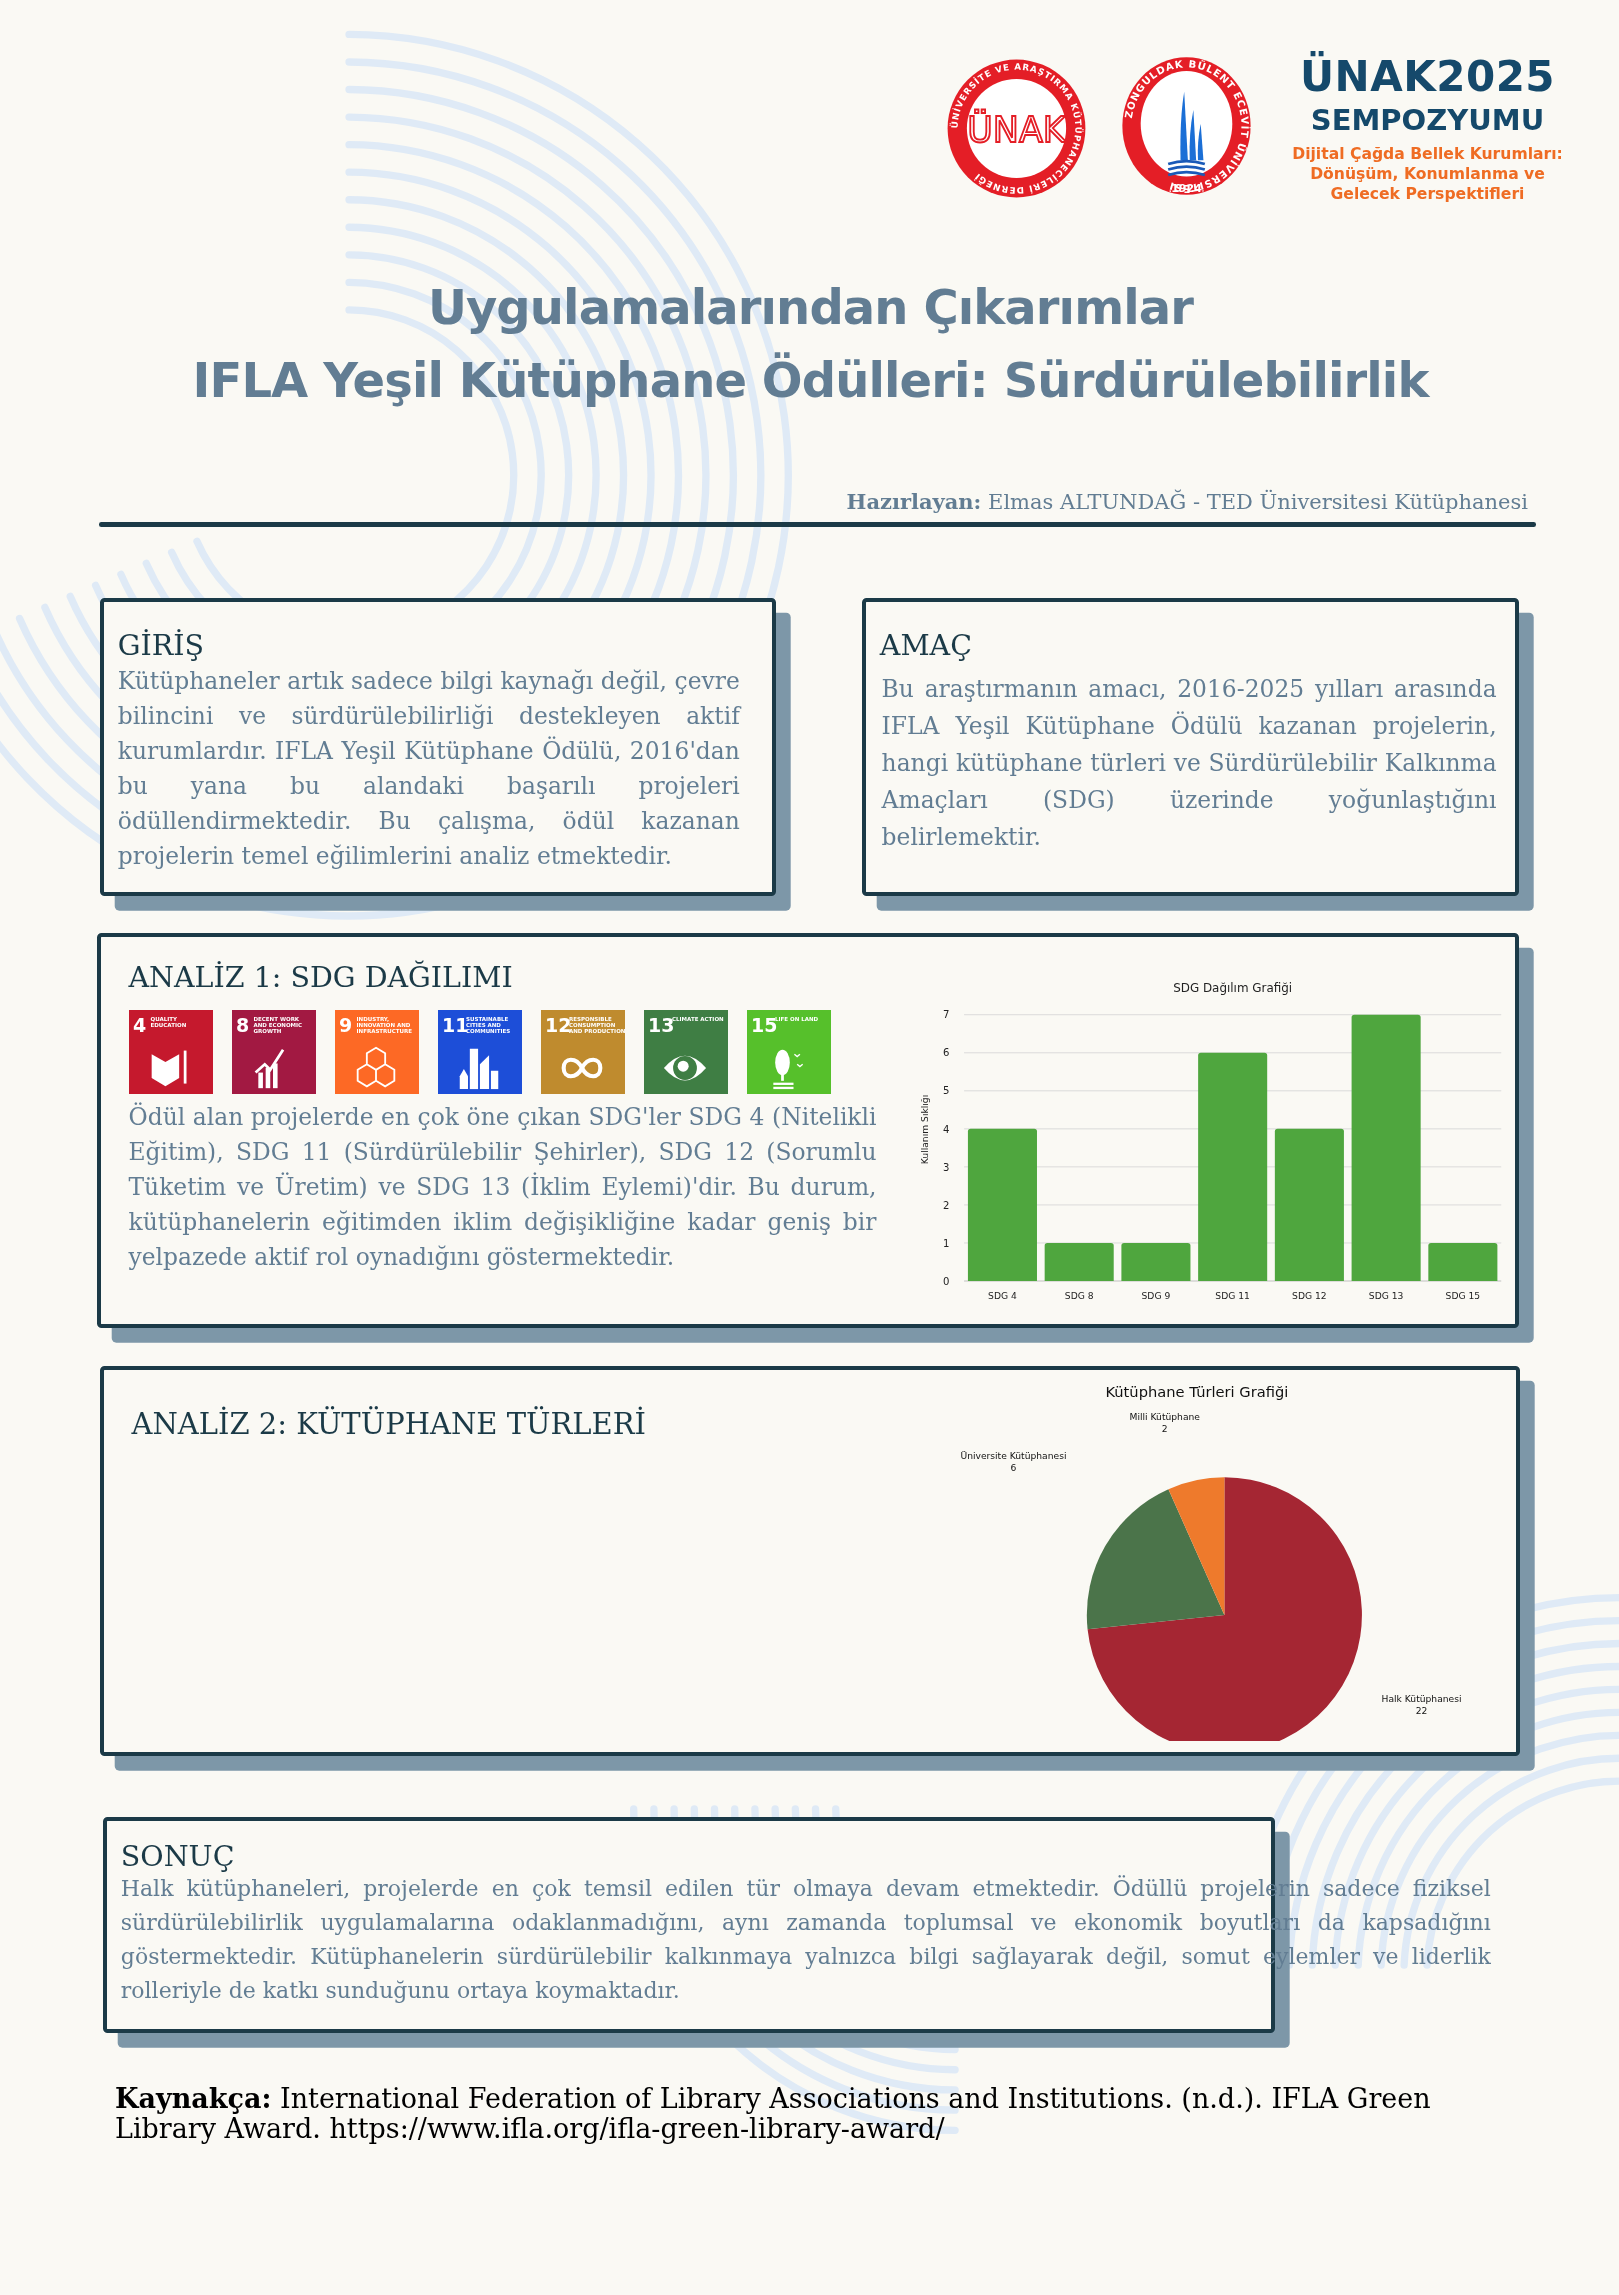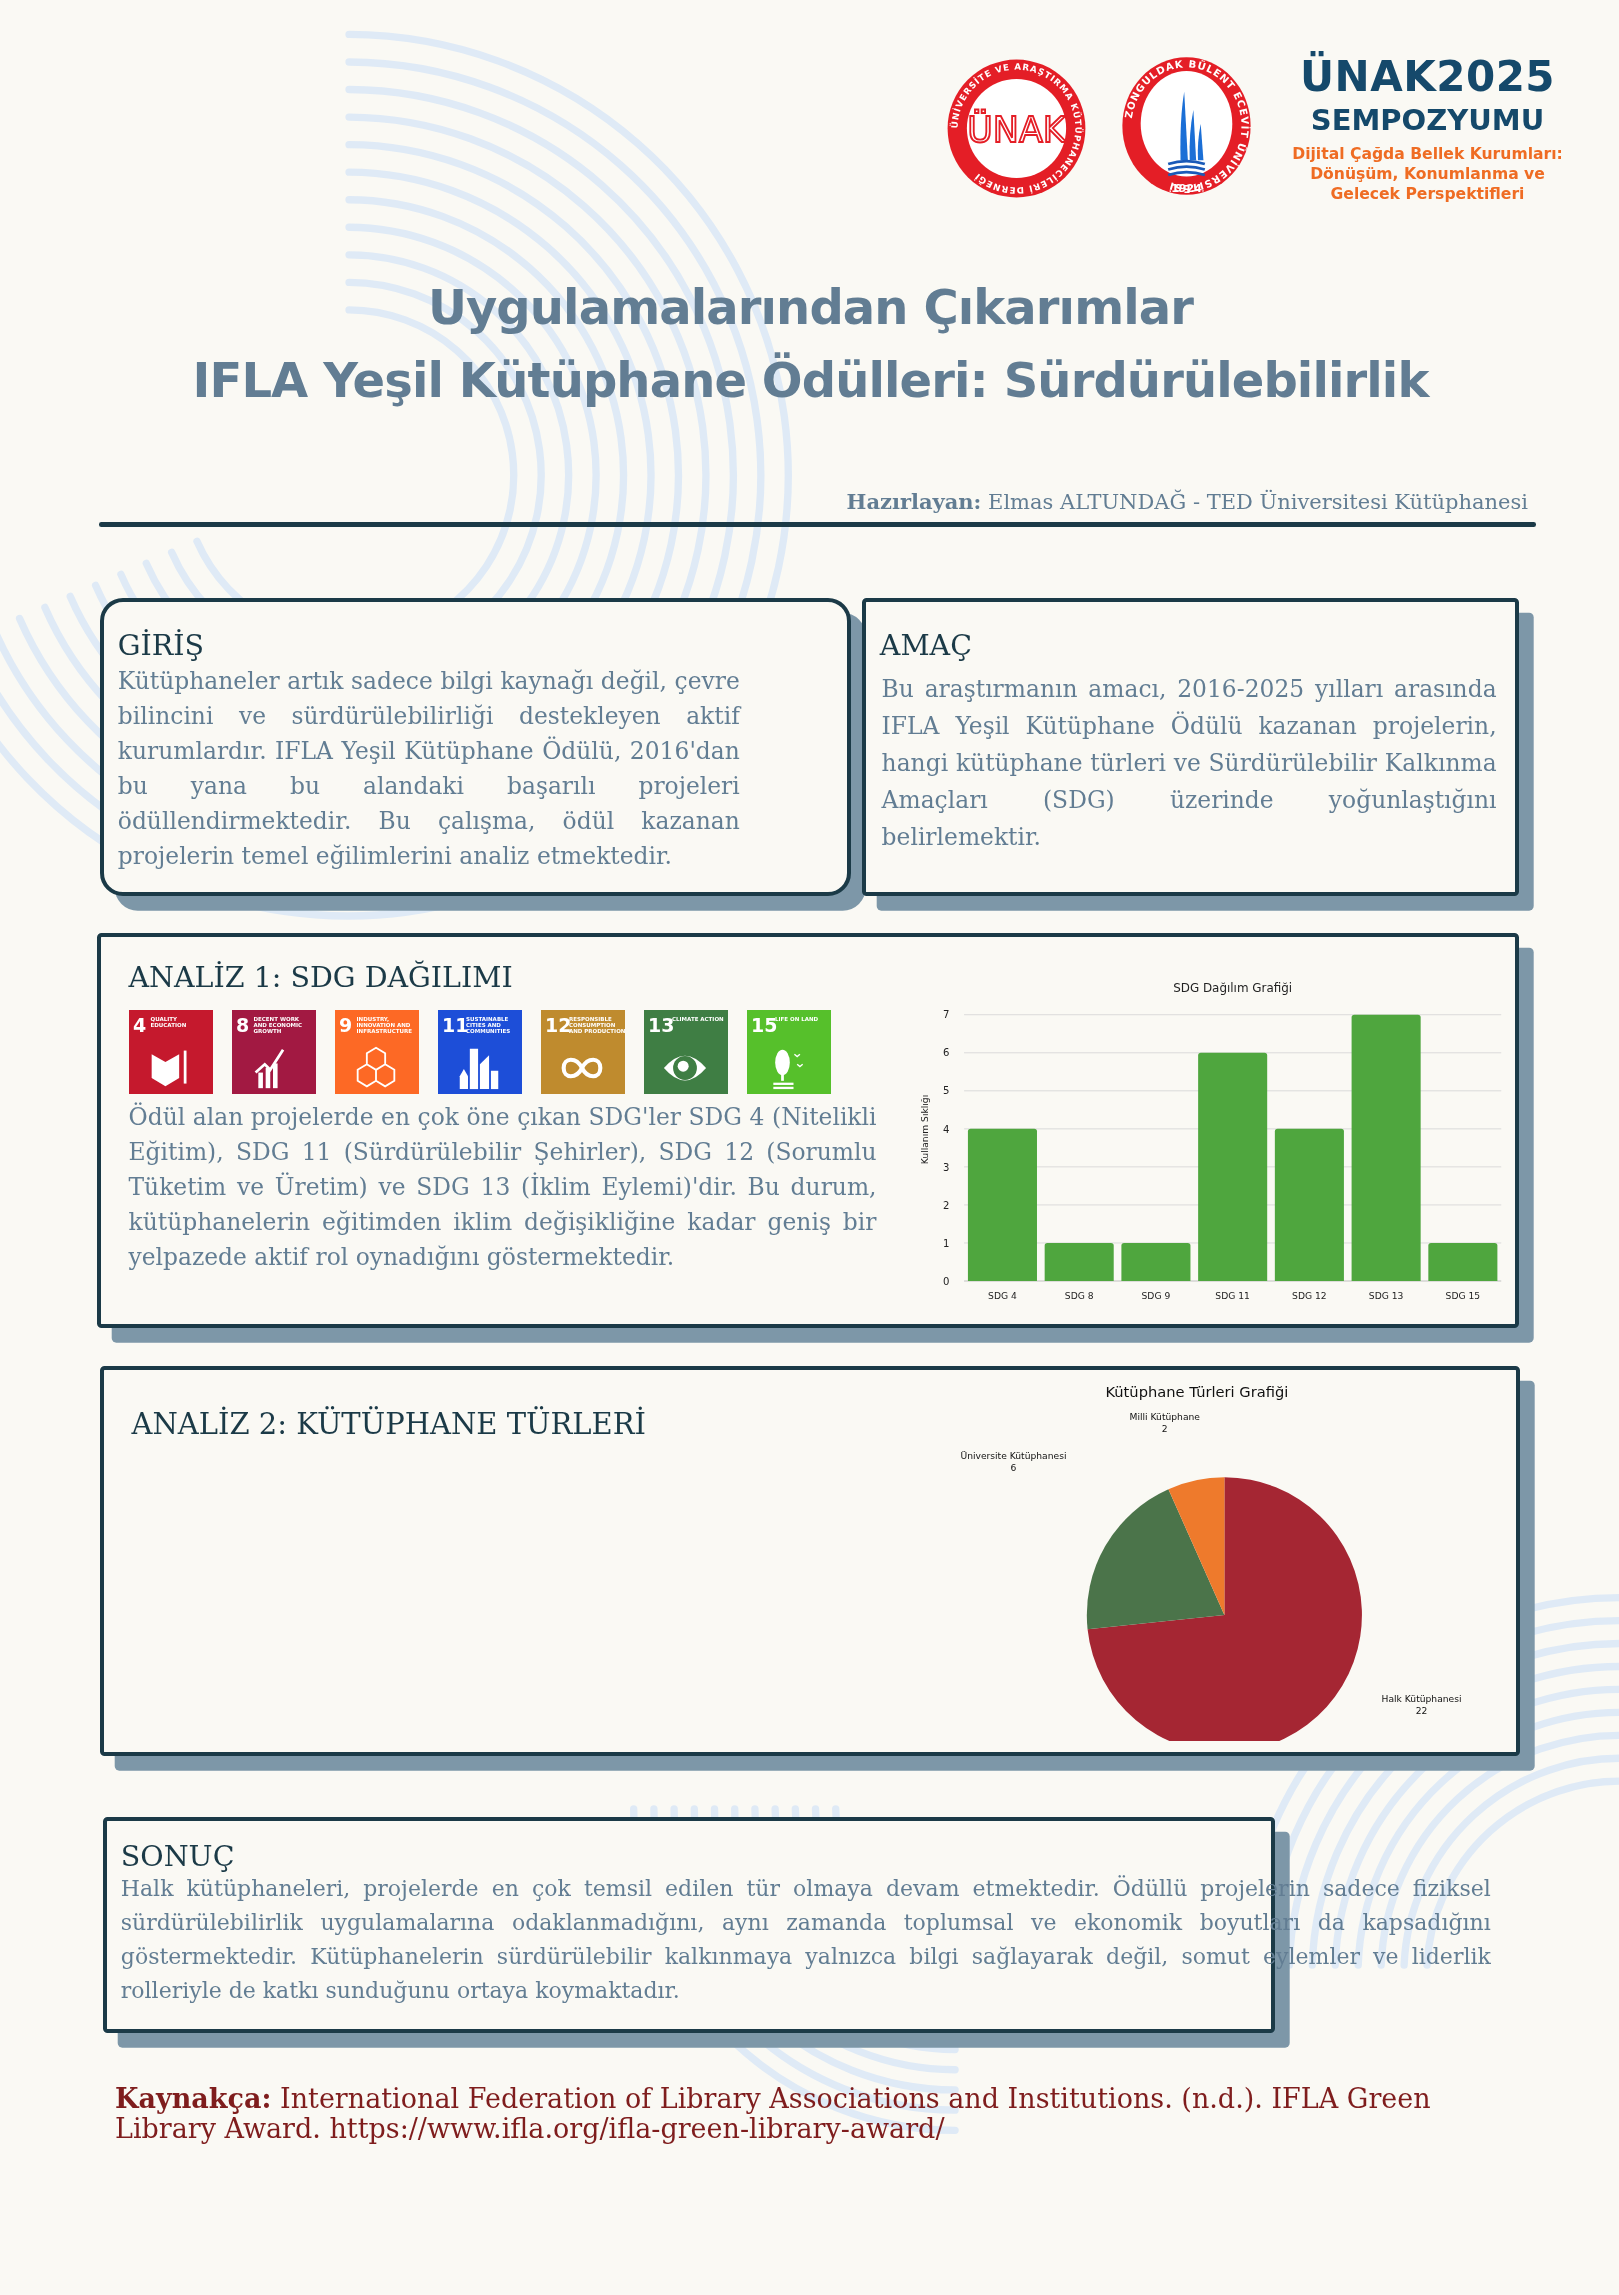--- a/index.html
+++ b/index.html
@@ -15,21 +15,21 @@
   .author b { color: #627d93; }
   .divider { position: absolute; left: 99px; top: 522px; width: 1437px; height: 4.6px; background: #1b3a47; border-radius: 2.3px; }
   .card { position: absolute; background: #faf9f4; border: 4.1px solid #1b3a47; border-radius: 4.6px; box-shadow: 14.7px 14.7px 0 0 #7d97a8; box-sizing: border-box; }
   .card h2 { margin: 0; font-weight: normal; color: #1b3a47; font-size: 28.5px; line-height: 35px; position: absolute; }
   .card p { margin: 0; color: #627d93; text-align: justify; position: absolute; }
   .sdg-icons { position: absolute; display: flex; gap: 19px; }
   .sdg { width: 84px; height: 84px; position: relative; color: #fff; font-family: "DejaVu Sans", sans-serif; overflow: hidden; }
   .sdg .num { position: absolute; left: 4.6px; top: 4.6px; font-size: 19px; font-weight: bold; line-height: 20px; }
   .sdg .lbl { position: absolute; left: 22px; top: 5.5px; font-size: 5.5px; line-height: 6.4px; font-weight: bold; width: 59px; text-transform: uppercase; }
   .sdg .pict { position: absolute; left: 18.4px; top: 36px; width: 46px; height: 44px; }
-  .kaynakca { position: absolute; left: 115px; top: 2084px; width: 1331px; font-size: 27px; line-height: 30px; color: #7f1d1d; }
+  .kaynakca { position: absolute; left: 115px; top: 2084px; width: 1331px; font-size: 27px; line-height: 30px; color: #000000; }
 </style>
 </head>
 <body>
 
 <svg id="bg-deco" viewBox="0 0 3528 5040">
   <g fill="none" stroke="#dfeaf6" stroke-width="16" stroke-linecap="round" id="arc-group-1">
       <path d="M 760 675 A 360 360 0 1 1 428.8 1179"></path>
       <path d="M 760 615 A 420 420 0 1 1 373.59999999999997 1203"></path>
       <path d="M 760 555 A 480 480 0 1 1 318.4 1227"></path>
       <path d="M 760 495 A 540 540 0 1 1 263.2 1251"></path>
@@ -111,21 +111,21 @@
 <div class="title">
   <div>Uygulamalarından Çıkarımlar</div>
   <div>IFLA Yeşil Kütüphane Ödülleri: Sürdürülebilirlik</div>
 </div>
 
 <div class="author">
   <b>Hazırlayan:</b><span> Elmas ALTUNDAĞ - TED Üniversitesi Kütüphanesi</span>
 </div>
 <div class="divider"></div>
 
-<div class="card" style="left:100px; top:598px; width:751px; height:298px;border-radius:23px;">
+<div class="card" style="left:100px; top:598px; width:676px; height:298px;">
   <h2 style="left:13.8px; top:26px;">GİRİŞ</h2>
   <p style="left:13.8px; top:62px; width:622px; font-size:23.4px; line-height:35px;">Kütüphaneler artık sadece bilgi kaynağı değil, çevre bilincini ve sürdürülebilirliği destekleyen aktif kurumlardır. IFLA Yeşil Kütüphane Ödülü, 2016'dan bu yana bu alandaki başarılı projeleri ödüllendirmektedir. Bu çalışma, ödül kazanan projelerin temel eğilimlerini analiz etmektedir.</p>
 </div>
 
 <div class="card" style="left:862px; top:598px; width:657px; height:298px;">
   <h2 style="left:13.8px; top:26px;">AMAÇ</h2>
   <p style="left:15.6px; top:69px; width:615px; font-size:23.4px; line-height:37px;">Bu araştırmanın amacı, 2016-2025 yılları arasında IFLA Yeşil Kütüphane Ödülü kazanan projelerin, hangi kütüphane türleri ve Sürdürülebilir Kalkınma Amaçları (SDG) üzerinde yoğunlaştığını belirlemektir.</p>
 </div>
 
 <div class="card" style="left:97px; top:933px; width:1422px; height:395px;">

